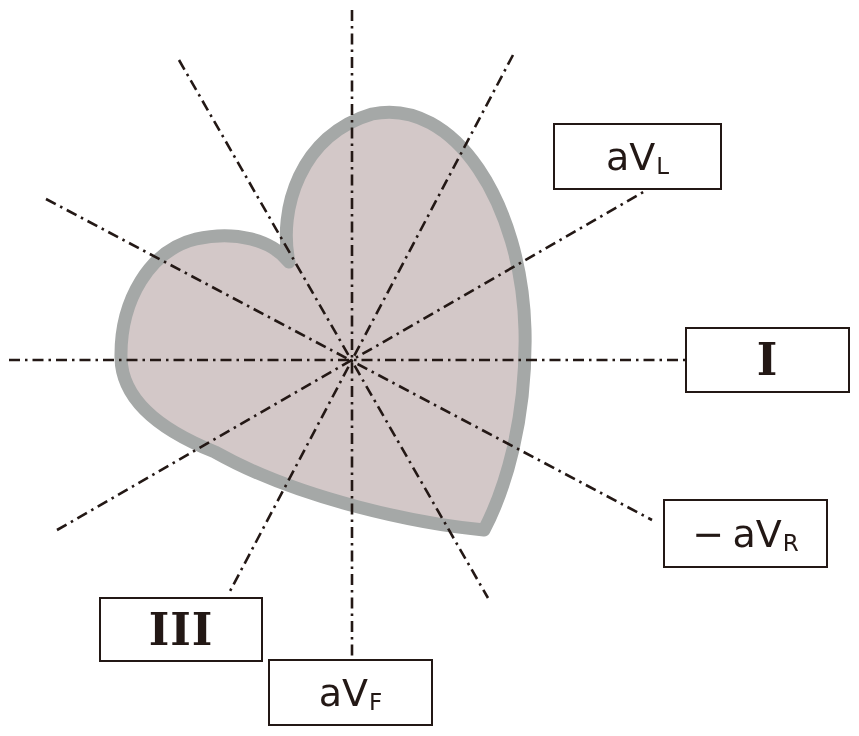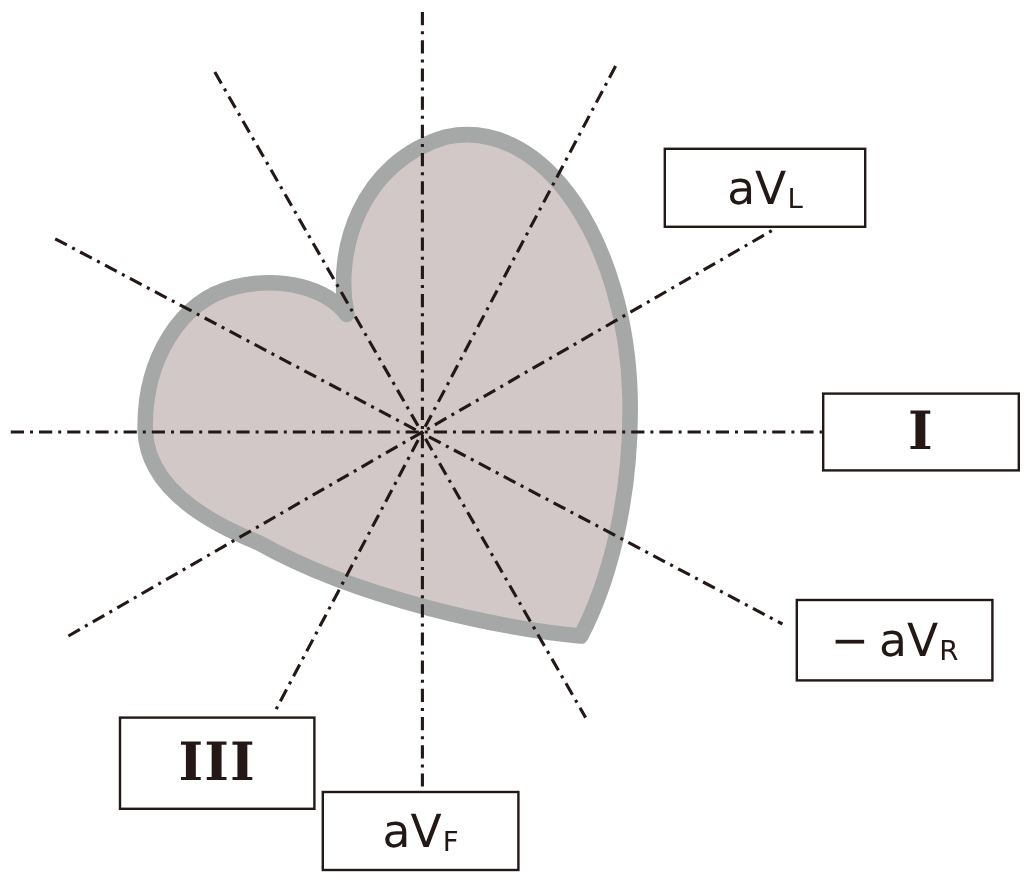--- a/index.html
+++ b/index.html
@@ -68,21 +68,21 @@
     font-weight: bold;
     font-size: 44px;
     line-height: 1;
     letter-spacing: 0.02em;
   }
   
   .box-avl  { left: 553px; top: 123px; width: 169px; height: 67px; }
   .box-i    { left: 685px; top: 327px; width: 165px; height: 66px; }
   .box-navr { left: 663px; top: 499px; width: 165px; height: 69px; }
   .box-ii   { left: 458px; top: 600px; width: 167px; height: 67px; }
-  .box-iii  { left:  99px; top: 597px; width: 164px; height: 78px; }
+  .box-iii  { left:  99px; top: 597px; width: 164px; height: 65px; }
   .box-avf  { left: 268px; top: 659px; width: 165px; height: 67px; }
 </style>
 </head>
 <body>
 
 <div class="stage">
 
   <svg width="859" height="736" viewBox="0 0 859 736" aria-hidden="true">
 
     <path class="heart-shape" d="M 289 262

